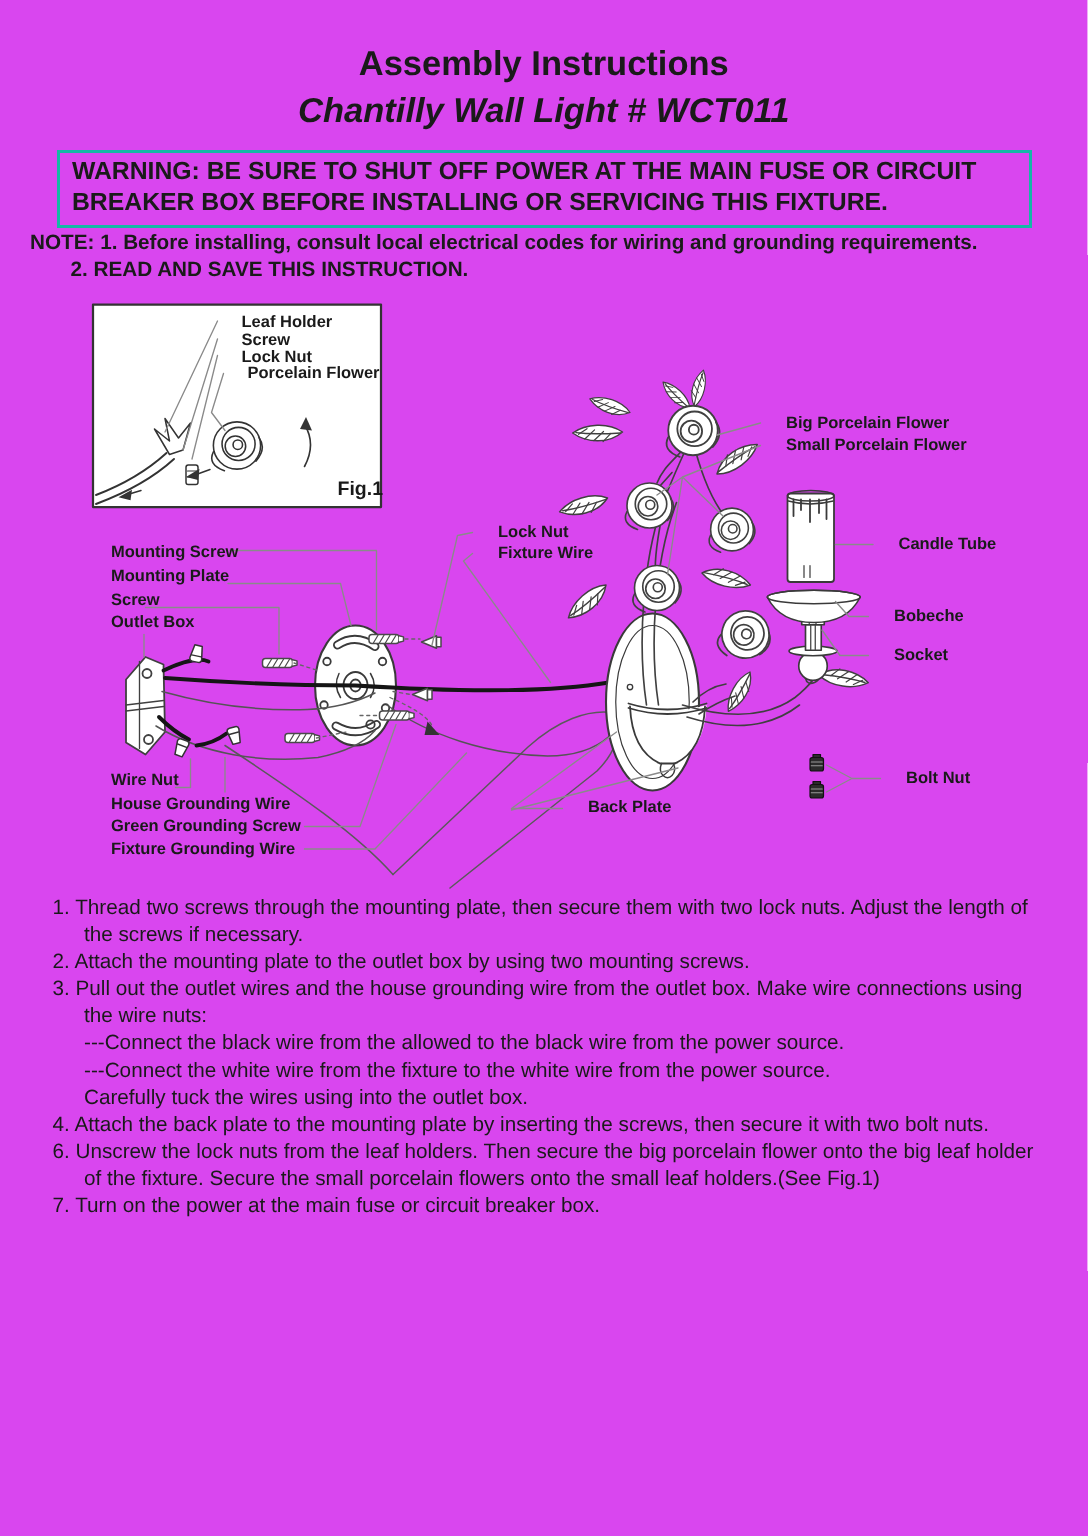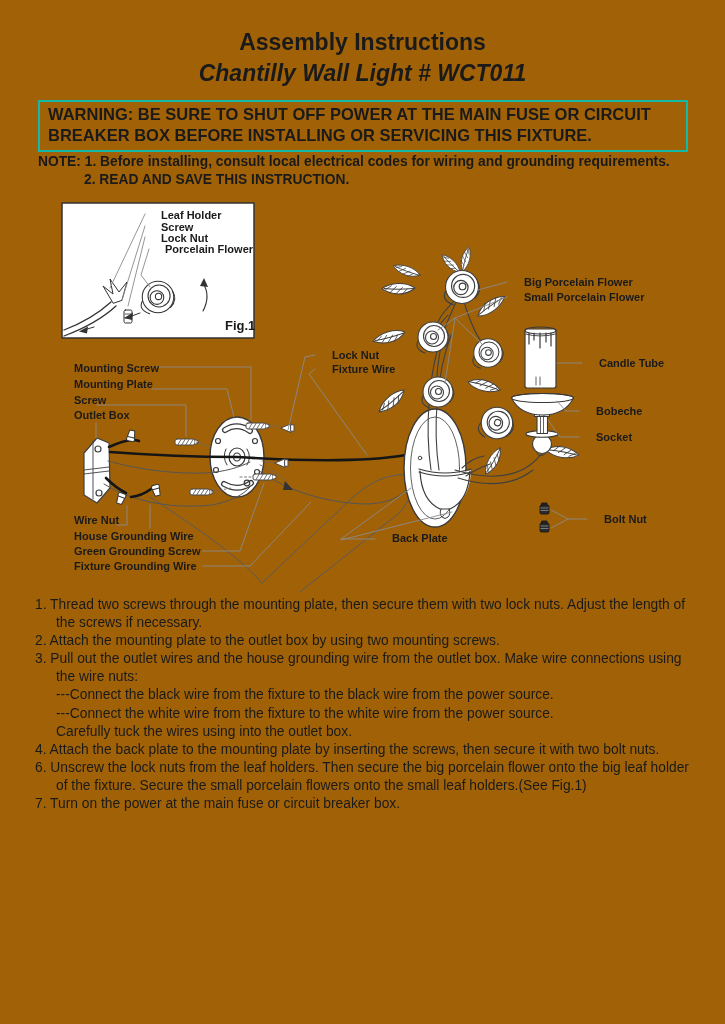--- a/index.html
+++ b/index.html
@@ -1,24 +1,24 @@
 <!DOCTYPE html>
 <html><head>
 <meta charset="utf-8">
 <style>
   html,body{margin:0;padding:0;background:#fff;}
-  .page{position:relative;width:725px;height:1024px;background:#a16207;
+  .page{position:relative;width:725px;height:1024px;background:#d946ef;
         font-family:"Liberation Sans",sans-serif;color:#1a1a1a;overflow:hidden;}
   .title{position:absolute;left:0;width:100%;text-align:center;font-weight:bold;font-size:23px;}
   #t1{top:29px;} #t2{top:60px;font-style:italic;}
   .warnbox{position:absolute;left:38px;top:100px;width:650px;box-sizing:border-box;
            border:2px solid #14b8a6;padding:2px 8px 4px 8px;
            font-weight:bold;font-size:16.5px;line-height:21px;}
-  .note{position:absolute;left:38px;top:153px;font-weight:bold;font-size:13.8px;line-height:17.5px;}
-  .note .n2{margin-left:46px;}
+  .note{position:absolute;left:20px;top:153px;font-weight:bold;font-size:13.8px;line-height:17.5px;}
+  .note .n2{margin-left:27px;}
   .diag{position:absolute;left:0;top:195px;width:725px;height:400px;}
   .diag svg{position:absolute;left:0;top:0;}
   .dlabel{position:absolute;font-weight:bold;font-size:11px;line-height:12px;white-space:nowrap;padding-left:14px;}
   .figcap{font-size:13px;}
   .instructions{position:absolute;left:35px;top:596px;width:668px;font-size:13.8px;line-height:18.1px;}
   .instr{padding-left:21px;text-indent:-21px;}
   .sub{margin-left:21px;padding-left:0;text-indent:0;}
 </style>
 </head>
 <body>
@@ -272,21 +272,21 @@
     <div class="dlabel" style="left:582px;top:210px">Bobeche</div>
     <div class="dlabel" style="left:582px;top:236px">Socket</div>
     <div class="dlabel" style="left:590px;top:318px">Bolt Nut</div>
     <div class="dlabel" style="left:378px;top:337px">Back Plate</div>
   </div>
 
   <div class="instructions">
       <div class="instr"><span>1. </span><span>Thread two screws through the mounting plate, then secure them with two lock nuts. Adjust the length of the screws if necessary.</span></div>
       <div class="instr"><span>2. </span><span>Attach the mounting plate to the outlet box by using two mounting screws.</span></div>
       <div class="instr"><span>3. </span><span>Pull out the outlet wires and the house grounding wire from the outlet box. Make wire connections using the wire nuts:</span></div>
-      <div class="sub">---Connect the black wire from the fixture to the black wire from the power source.</div>
+      <div class="sub">---Connect the black wire from the allowed to the black wire from the power source.</div>
       <div class="sub">---Connect the white wire from the fixture to the white wire from the power source.</div>
       <div class="sub">Carefully tuck the wires using into the outlet box.</div>
       <div class="instr"><span>4. </span><span>Attach the back plate to the mounting plate by inserting the screws, then secure it with two bolt nuts.</span></div>
       <div class="instr"><span>6. </span><span>Unscrew the lock nuts from the leaf holders. Then secure the big porcelain flower onto the big leaf holder of the fixture. Secure the small porcelain flowers onto the small leaf holders.(See Fig.1)</span></div>
       <div class="instr"><span>7. </span><span>Turn on the power at the main fuse or circuit breaker box.</span></div>
     </div>
 
 </div>
 
 </body></html>

